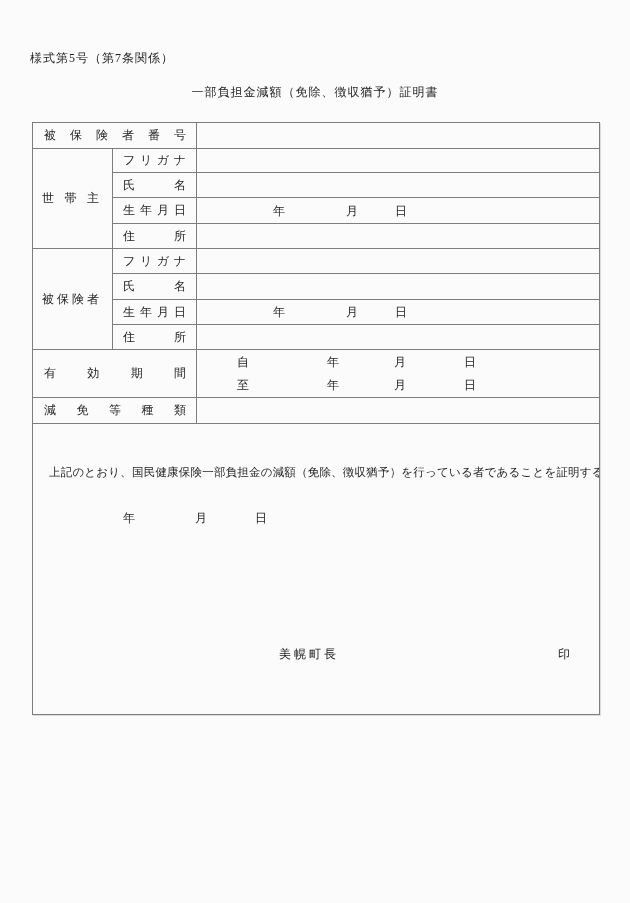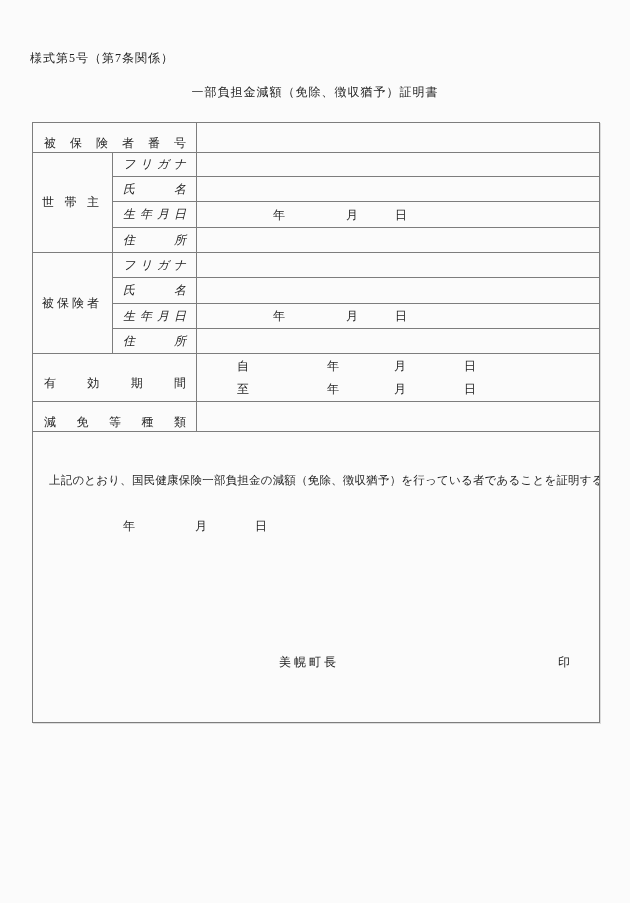--- a/index.html
+++ b/index.html
@@ -37,23 +37,23 @@
     overflow:hidden;
     vertical-align:middle;
   }
   tr.r24{height:24px;} tr.r25{height:25px;} tr.r26{height:26px;} tr.r48{height:48px;}
 
   td.lbl{
     text-align:justify;
     text-align-last:justify;
     white-space:nowrap;
   }
-  td.lbl.wide{padding:12px 10px 0 11px;}   
+  td.lbl.wide{padding:0 10px 0 11px;}   
   td.lbl.group{padding:0 13px 0 9px;}  
-  td.lbl.sub{padding:0 10px;font-style:italic;}           
+  td.lbl.sub{padding:0 10px;}           
 
   td.val{background:#fbfbfb;}
   td.date-cell{position:relative;}
   td.date-cell .u{
     position:absolute;top:50%;transform:translateY(-50%);
   }
 
   td.validity-cell{vertical-align:middle;}
   .vline{position:relative;height:23px;}
   .vline span{position:absolute;top:50%;transform:translateY(-50%);}

